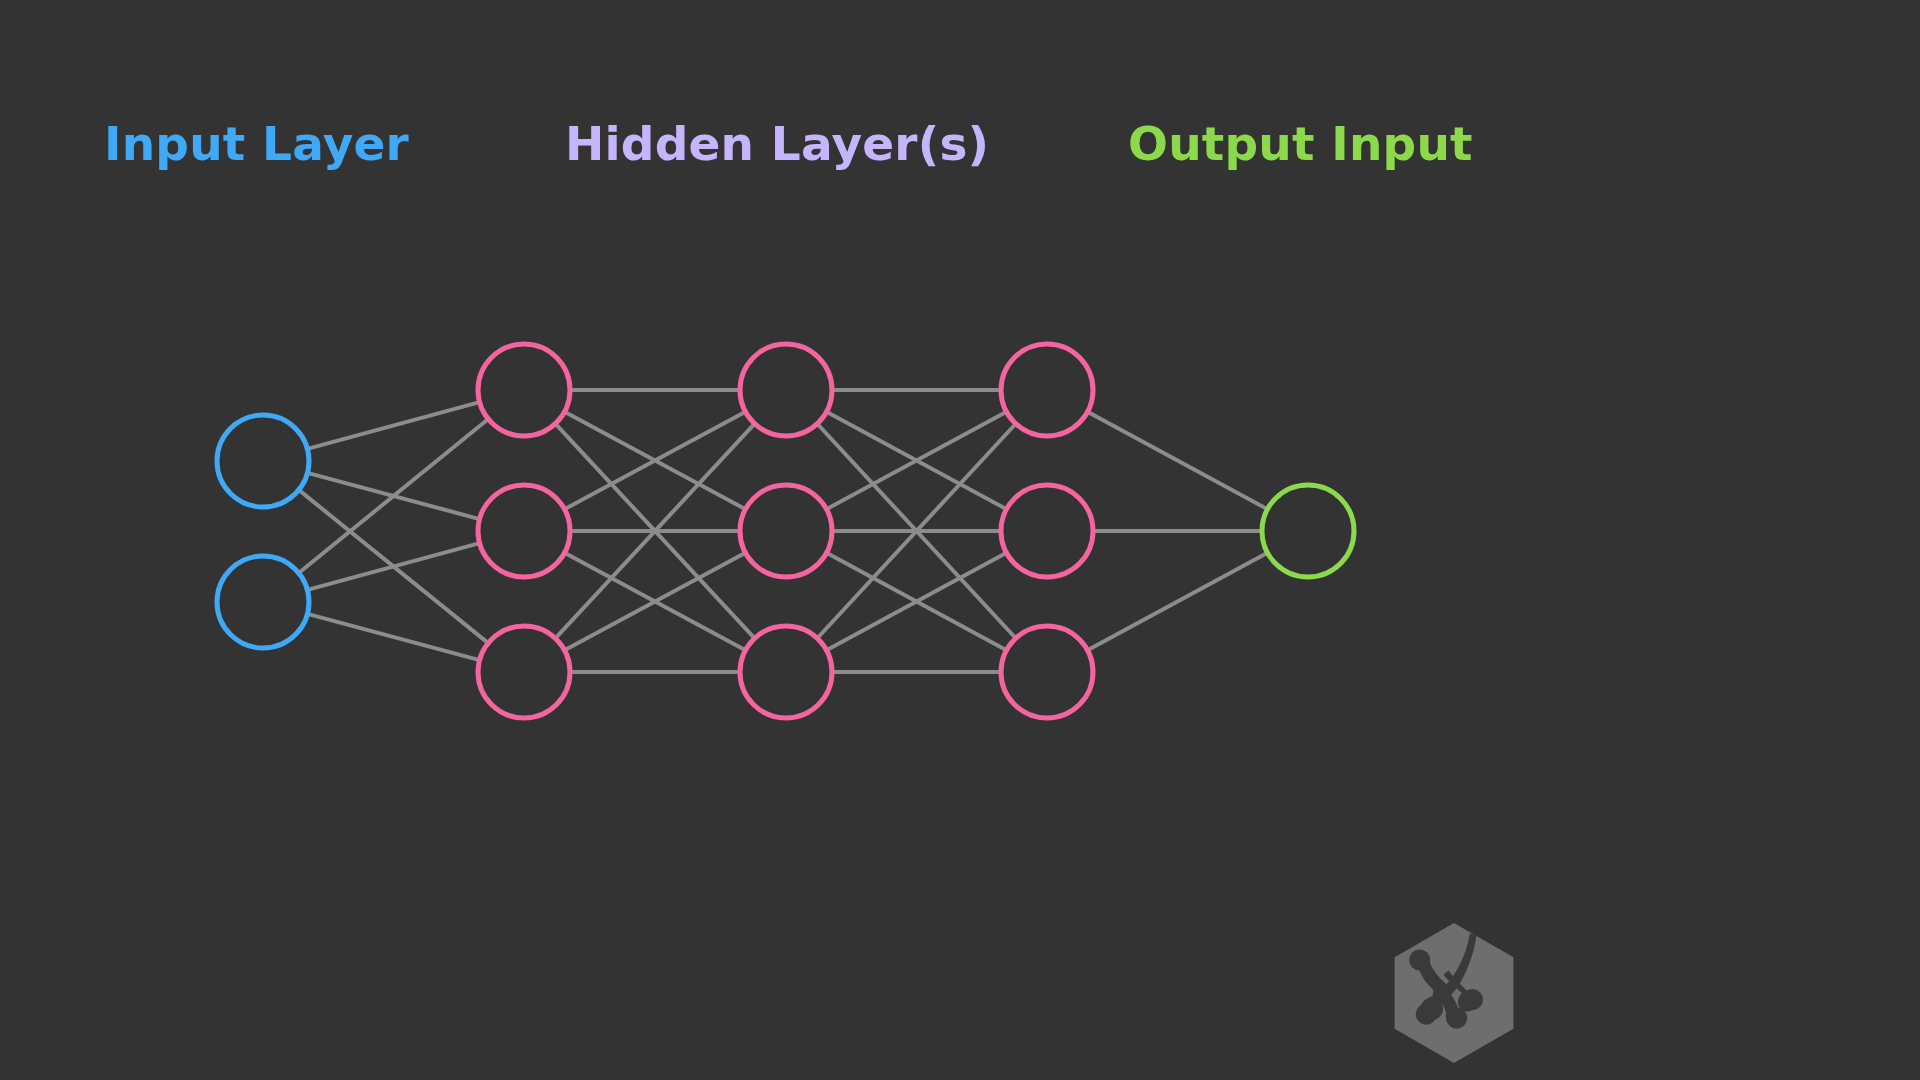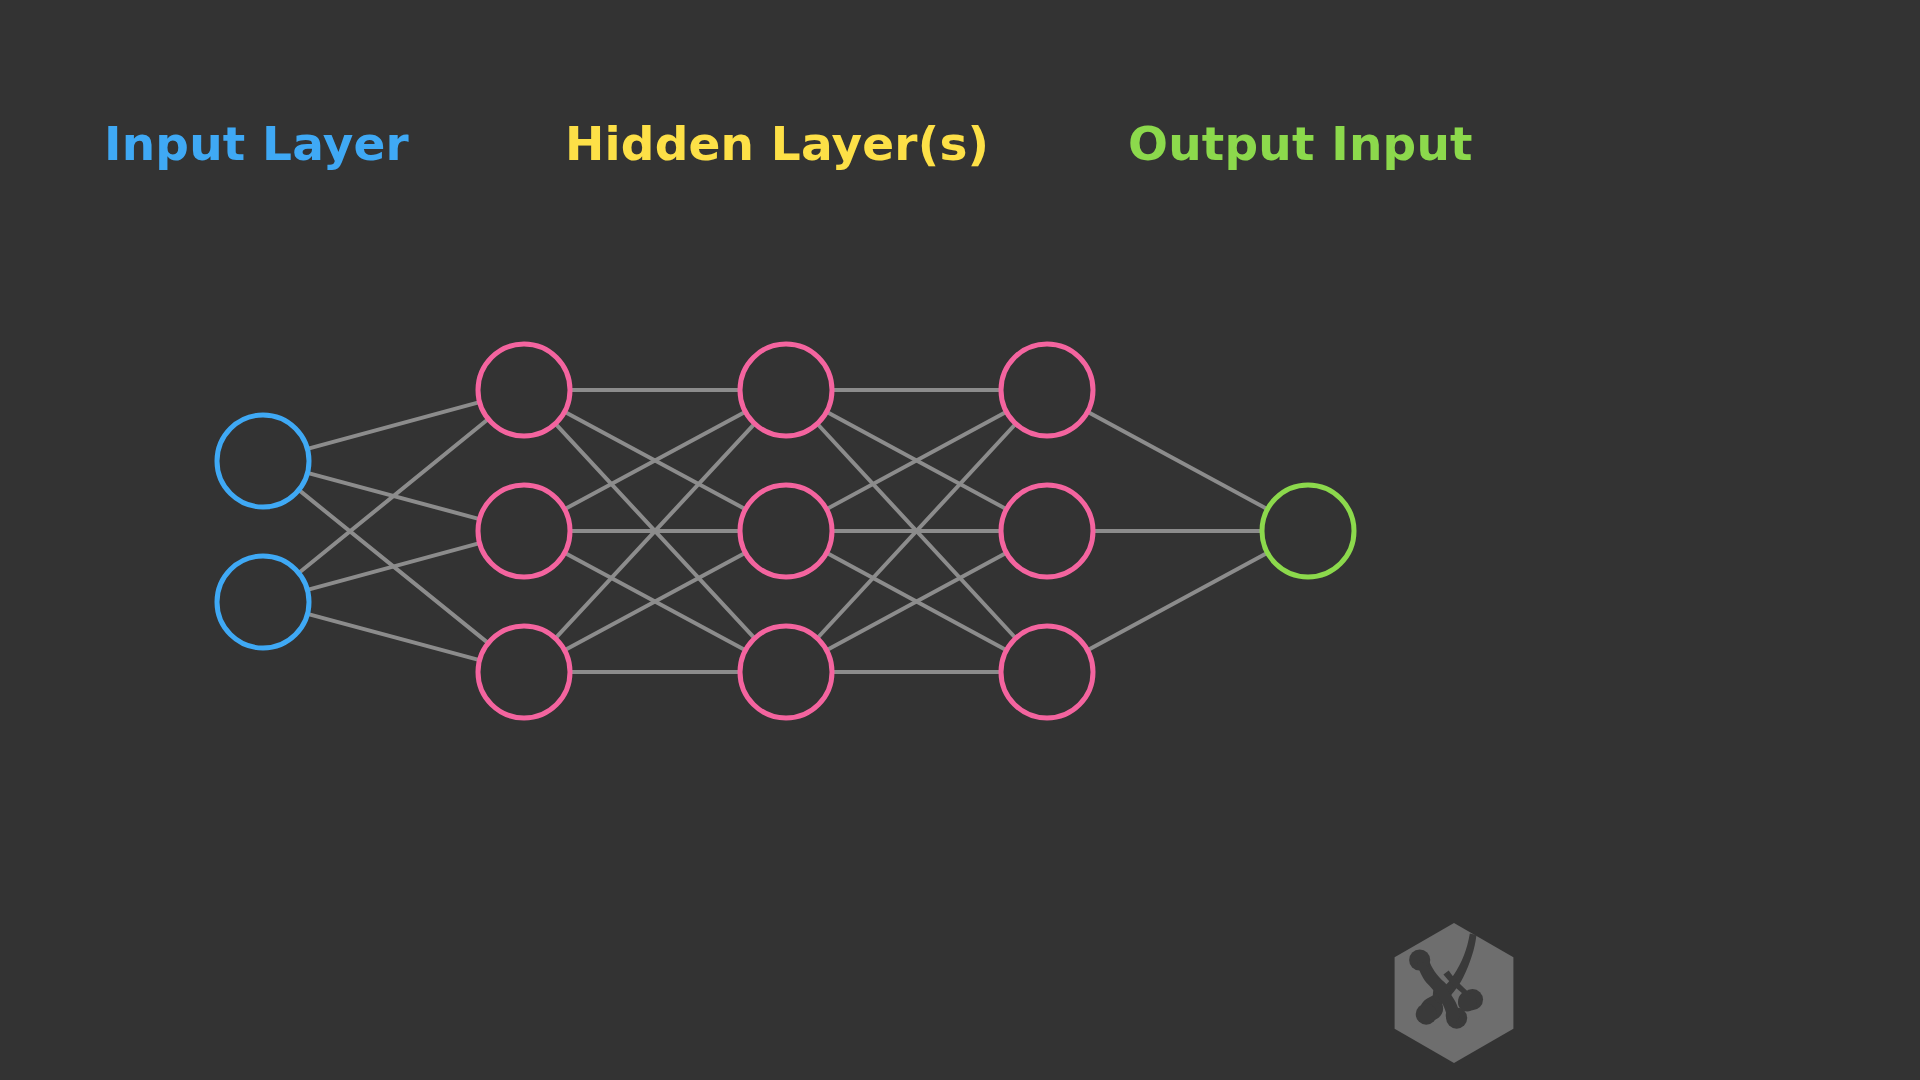--- a/index.html
+++ b/index.html
@@ -62,21 +62,21 @@
     opacity: 1;
   }
 </style>
 </head>
 <body style="background: rgb(51, 51, 51);">
 
 <div id="stage" style="background: rgb(51, 51, 51);">
 
   <div class="label-row">
     <div class="layer-label" id="label-input" style="color: rgb(63, 169, 245);">Input Layer</div>
-    <div class="layer-label" id="label-hidden" style="color: #fde047; text-align: center;">Hidden Layer(s)</div>
+    <div class="layer-label" id="label-hidden" style="color: #c4b5fd; text-align: center;">Hidden Layer(s)</div>
     <div class="layer-label" id="label-output" style="color: rgb(140, 217, 76);">Output Input</div>
   </div>
 
   <svg id="network-svg" viewBox="0 0 1920 1080" xmlns="http://www.w3.org/2000/svg">
     <g id="edge-group">
         <line x1="307.39" y1="448.93" x2="479.61" y2="402.07" stroke="#8C8C8C" stroke-width="4" stroke-linecap="round"></line>
         <line x1="307.43" y1="472.92" x2="479.57" y2="519.08" stroke="#8C8C8C" stroke-width="4" stroke-linecap="round"></line>
         <line x1="298.77" y1="489.92" x2="488.23" y2="643.08" stroke="#8C8C8C" stroke-width="4" stroke-linecap="round"></line>
         <line x1="298.71" y1="573.00" x2="488.29" y2="419.00" stroke="#8C8C8C" stroke-width="4" stroke-linecap="round"></line>
         <line x1="307.39" y1="589.93" x2="479.61" y2="543.07" stroke="#8C8C8C" stroke-width="4" stroke-linecap="round"></line>

